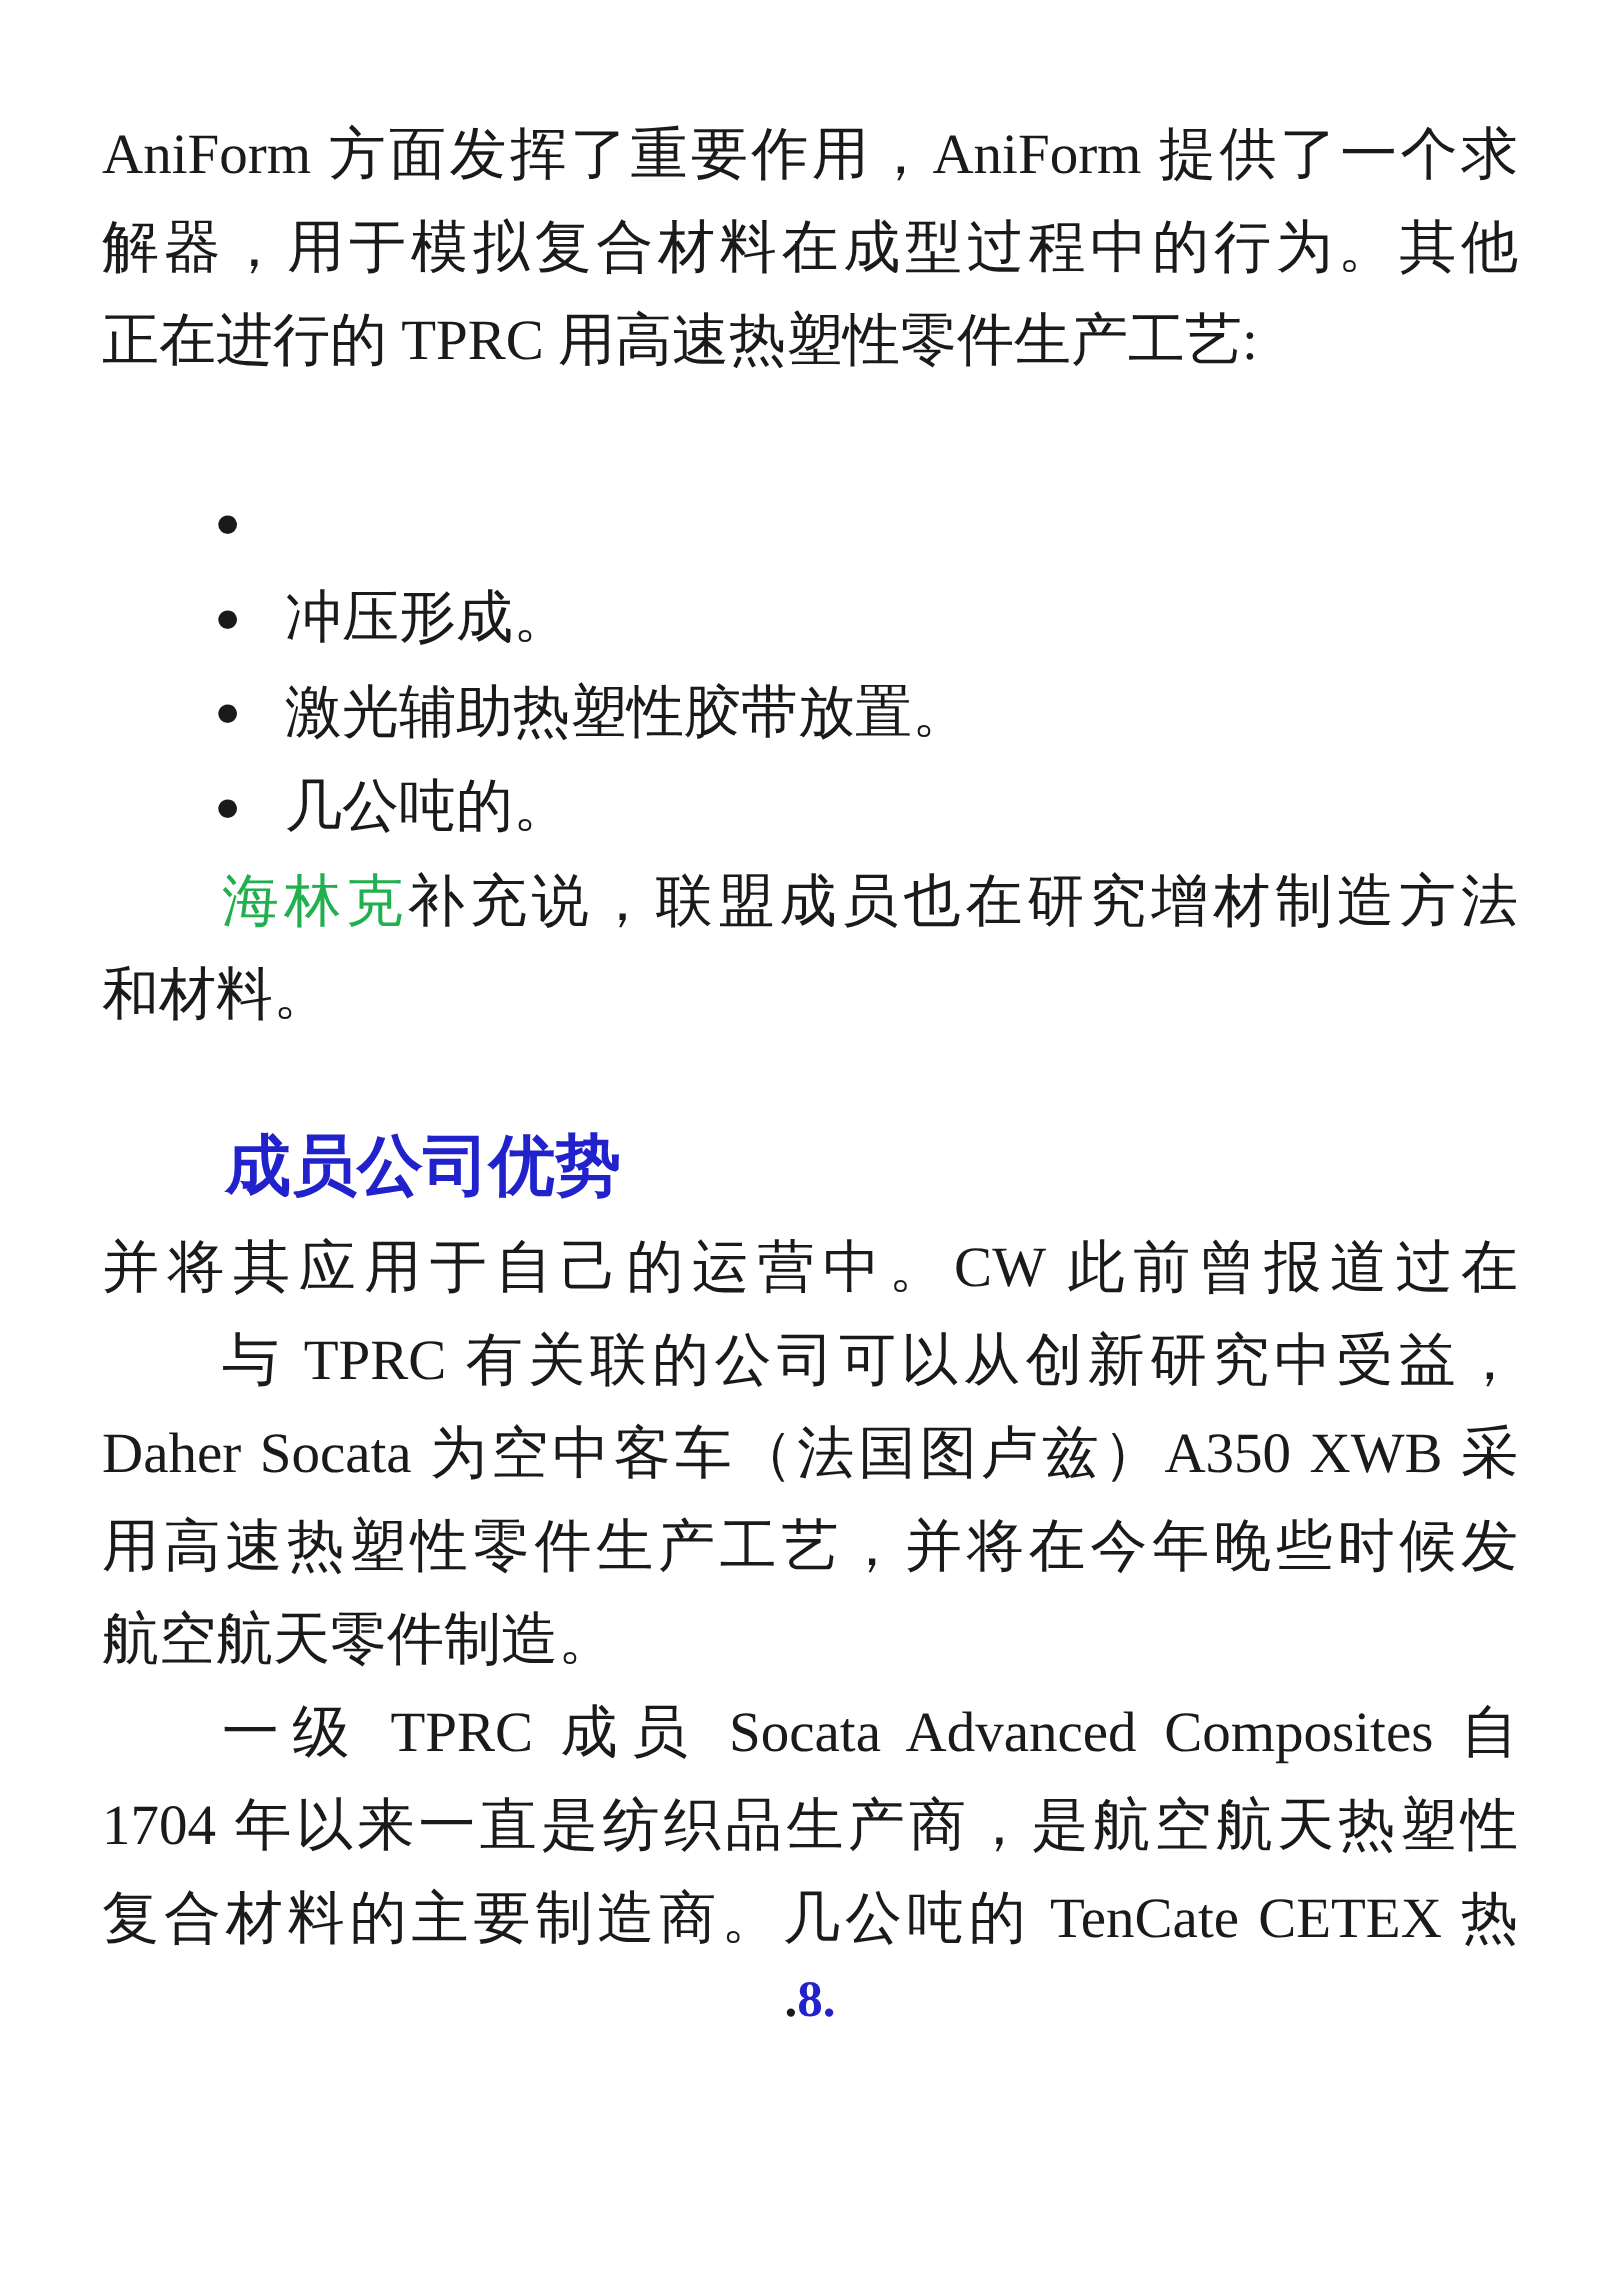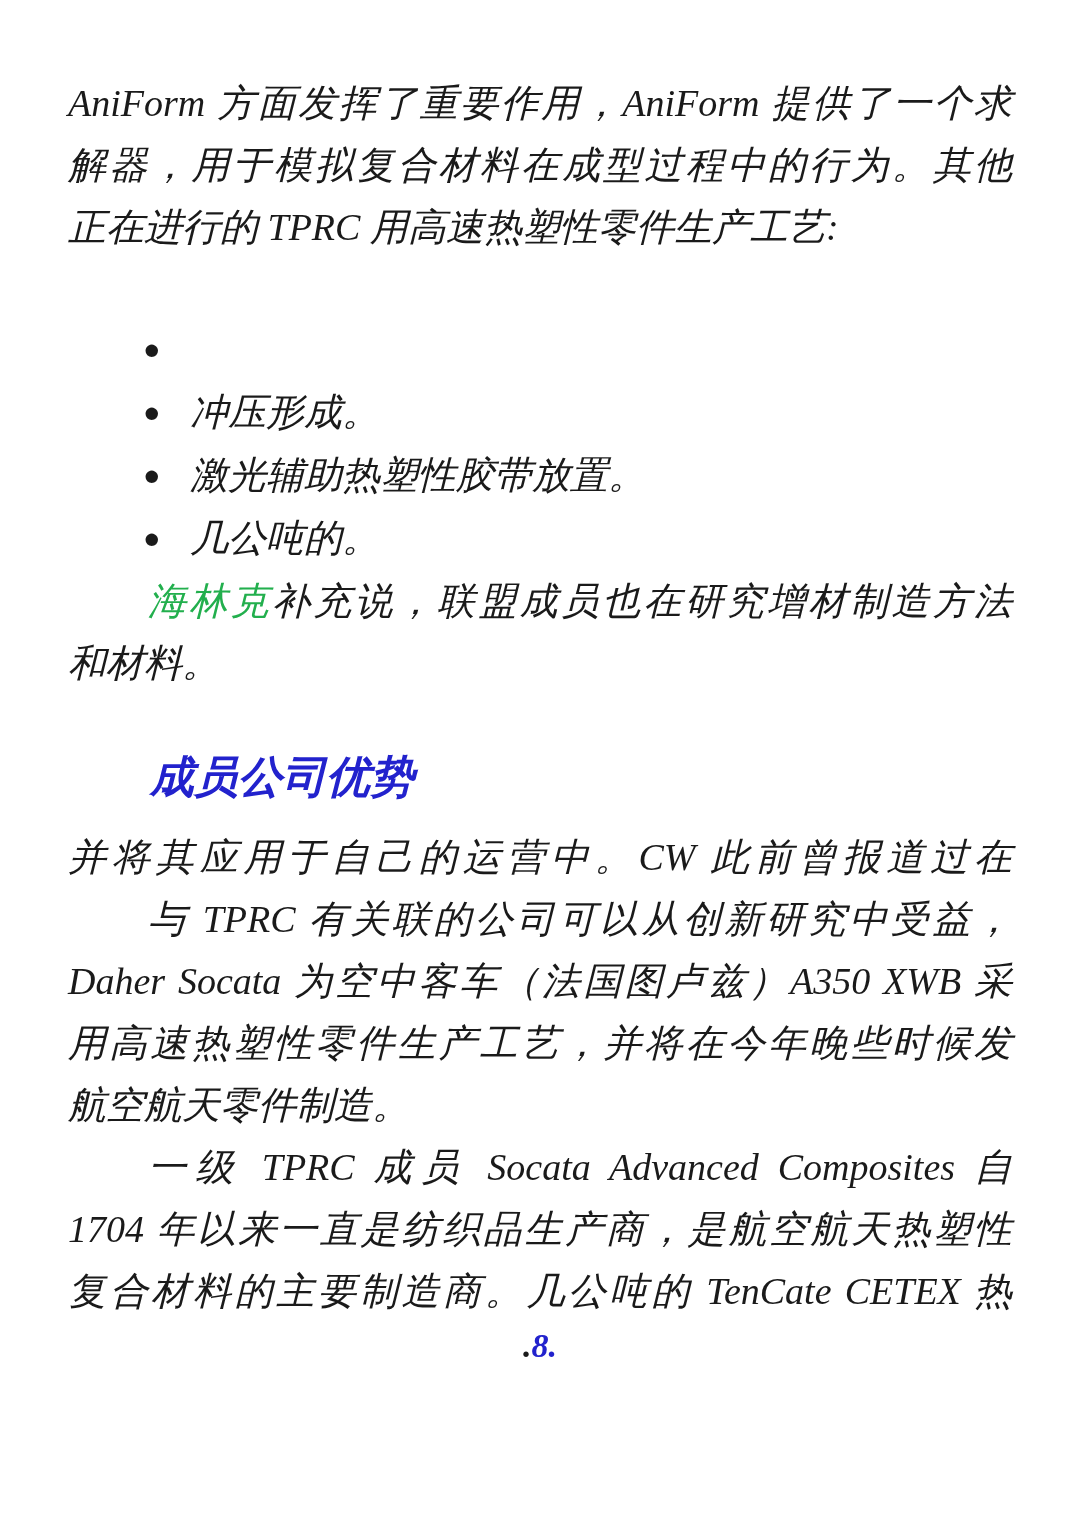--- a/index.html
+++ b/index.html
@@ -1,21 +1,21 @@
 <!DOCTYPE html>
 <html style="--body-text: #1a1a1a; --heading-blue: #2222cd; --highlight-green: #22af4d; --page-number-blue: #2222cd;"><head>
 <meta charset="utf-8">
 <style>
   :root{
     --body-text:#1a1a1a;
     --heading-blue:#2222cd;
     --highlight-green:#22af4d;
     --page-number-blue:#2222cd;
   }
-  *{box-sizing:border-box;font-style:italic;}
+  *{box-sizing:border-box;}
   html,body{margin:0;padding:0;background:#ffffff;}
   .page{
     width:1080px;height:1527px;
     padding:72px 68px 0 68px;
     background:#ffffff;
     color:var(--body-text);
     font-family:"Liberation Serif","DejaVu Serif",serif;
     font-size:38px;
     overflow:hidden;
   }
@@ -36,21 +36,21 @@
   .li{display:flex;align-items:flex-start;}
   .bullet{
     flex:0 0 47px;width:47px;
     margin-left:75px;
     font-size:29px;line-height:63px;
     color:var(--body-text);
   }
   .li-body{flex:1;min-width:0;}
   .li .ln{line-height:63px;height:63px;}
   .heading{
-    margin:56px 0 20px 82px;
+    margin:56px 0 8px 82px;
     font-size:44px;line-height:56px;
     font-weight:bold;
     color:var(--heading-blue);
   }
   .hl{color:var(--highlight-green);}
   .pageno{
     margin-top:2px;
     text-align:center;
     font-size:34px;line-height:44px;
     font-weight:bold;

